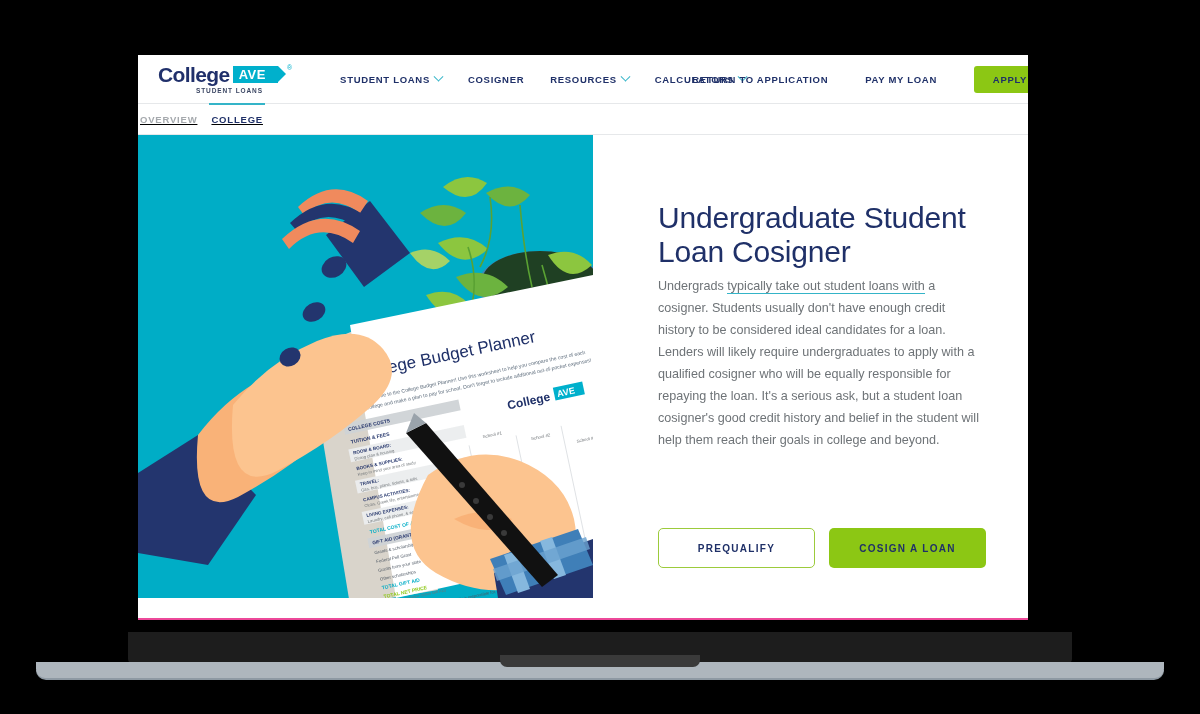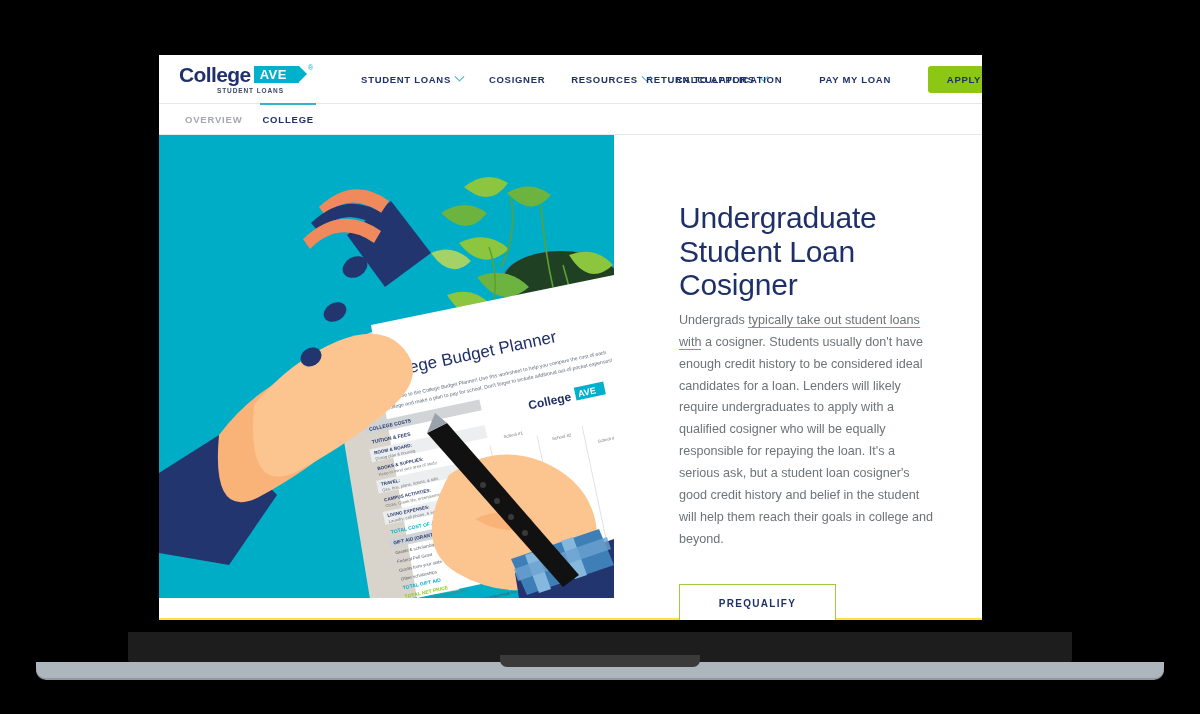--- a/index.html
+++ b/index.html
@@ -15,25 +15,25 @@
 
   
   #laptop-mockup {
     position: absolute;
     left: 0; top: 0;
     width: 1200px; height: 714px;
   }
 
   #laptop-screen {
     position: absolute;
-    left: 159px;
+    left: 138px;
     top: 55px;
-    width: 823px;
+    width: 890px;
     height: 565px;
-    background: #fde047;
+    background: #ec4899;
     overflow: hidden;
   }
 
   #laptop-bezel-bottom {
     position: absolute;
     left: 128px;
     top: 632px;
     width: 944px;
     height: 32px;
     background: #1d1d1d;
@@ -186,25 +186,25 @@
     cursor: pointer;
     font-family: "Liberation Sans", sans-serif;
     margin-right: -18px;
   }
 
   
   #sub-nav {
     height: 32px;
     display: flex;
     align-items: center;
-    gap: 16px;
-    padding-left: 24px;
+    gap: 10px;
     border-top: 1px solid #e6e8ea;
     border-bottom: 1px solid #e6e8ea;
     background: #ffffff;
+    text-decoration: underline;
   }
   .subnav-tab {
     font-size: 9.5px;
     font-weight: bold;
     letter-spacing: 0.8px;
     color: #a5a9ad;
     cursor: pointer;
     position: relative;
     height: 31px;
     display: flex;
@@ -263,30 +263,31 @@
     cursor: pointer;
   }
 
   #cta-row {
     margin-top: 33px;
     display: flex;
     gap: 14px;
   }
   .cta {
     height: 40px;
-    border-radius: 0;
+    border-radius: 5px;
     font-size: 10px;
     font-weight: bold;
     letter-spacing: 1.3px;
     color: #1f3068;
     font-family: "Liberation Sans", sans-serif;
     cursor: pointer;
     display: flex;
     align-items: center;
     justify-content: center;
+    margin-top: 44px;
   }
   #prequalify-button {
     width: 157px;
     background: #ffffff;
     border: 1.5px solid #9ccb3b;
   }
   #cosign-button {
     width: 157px;
     background: #8cc714;
     border: none;
@@ -484,20 +485,21 @@
 
       <div id="hero-content">
         <h1 id="page-title">Undergraduate Student Loan Cosigner</h1>
 
         <p id="hero-paragraph">
           <span>Undergrads </span><a>typically take out student loans with</a><span> a cosigner. Students usually don't have enough credit history to be considered ideal candidates for a loan. Lenders will likely require undergraduates to apply with a qualified cosigner who will be equally responsible for repaying the loan. It's a serious ask, but a student loan cosigner's good credit history and belief in the student will help them reach their goals in college and beyond.</span>
         </p>
 
         <div id="cta-row">
           <button class="cta" id="prequalify-button">PREQUALIFY</button>
+          <button class="cta" id="cosign-button">COSIGN A LOAN</button>
         </div>
       </div>
 
     </div>
   </div>
 
   <div id="laptop-bezel-bottom"></div>
   <div id="laptop-base-shadow"></div>
   <div id="laptop-base"></div>
   <div id="laptop-notch"></div>

